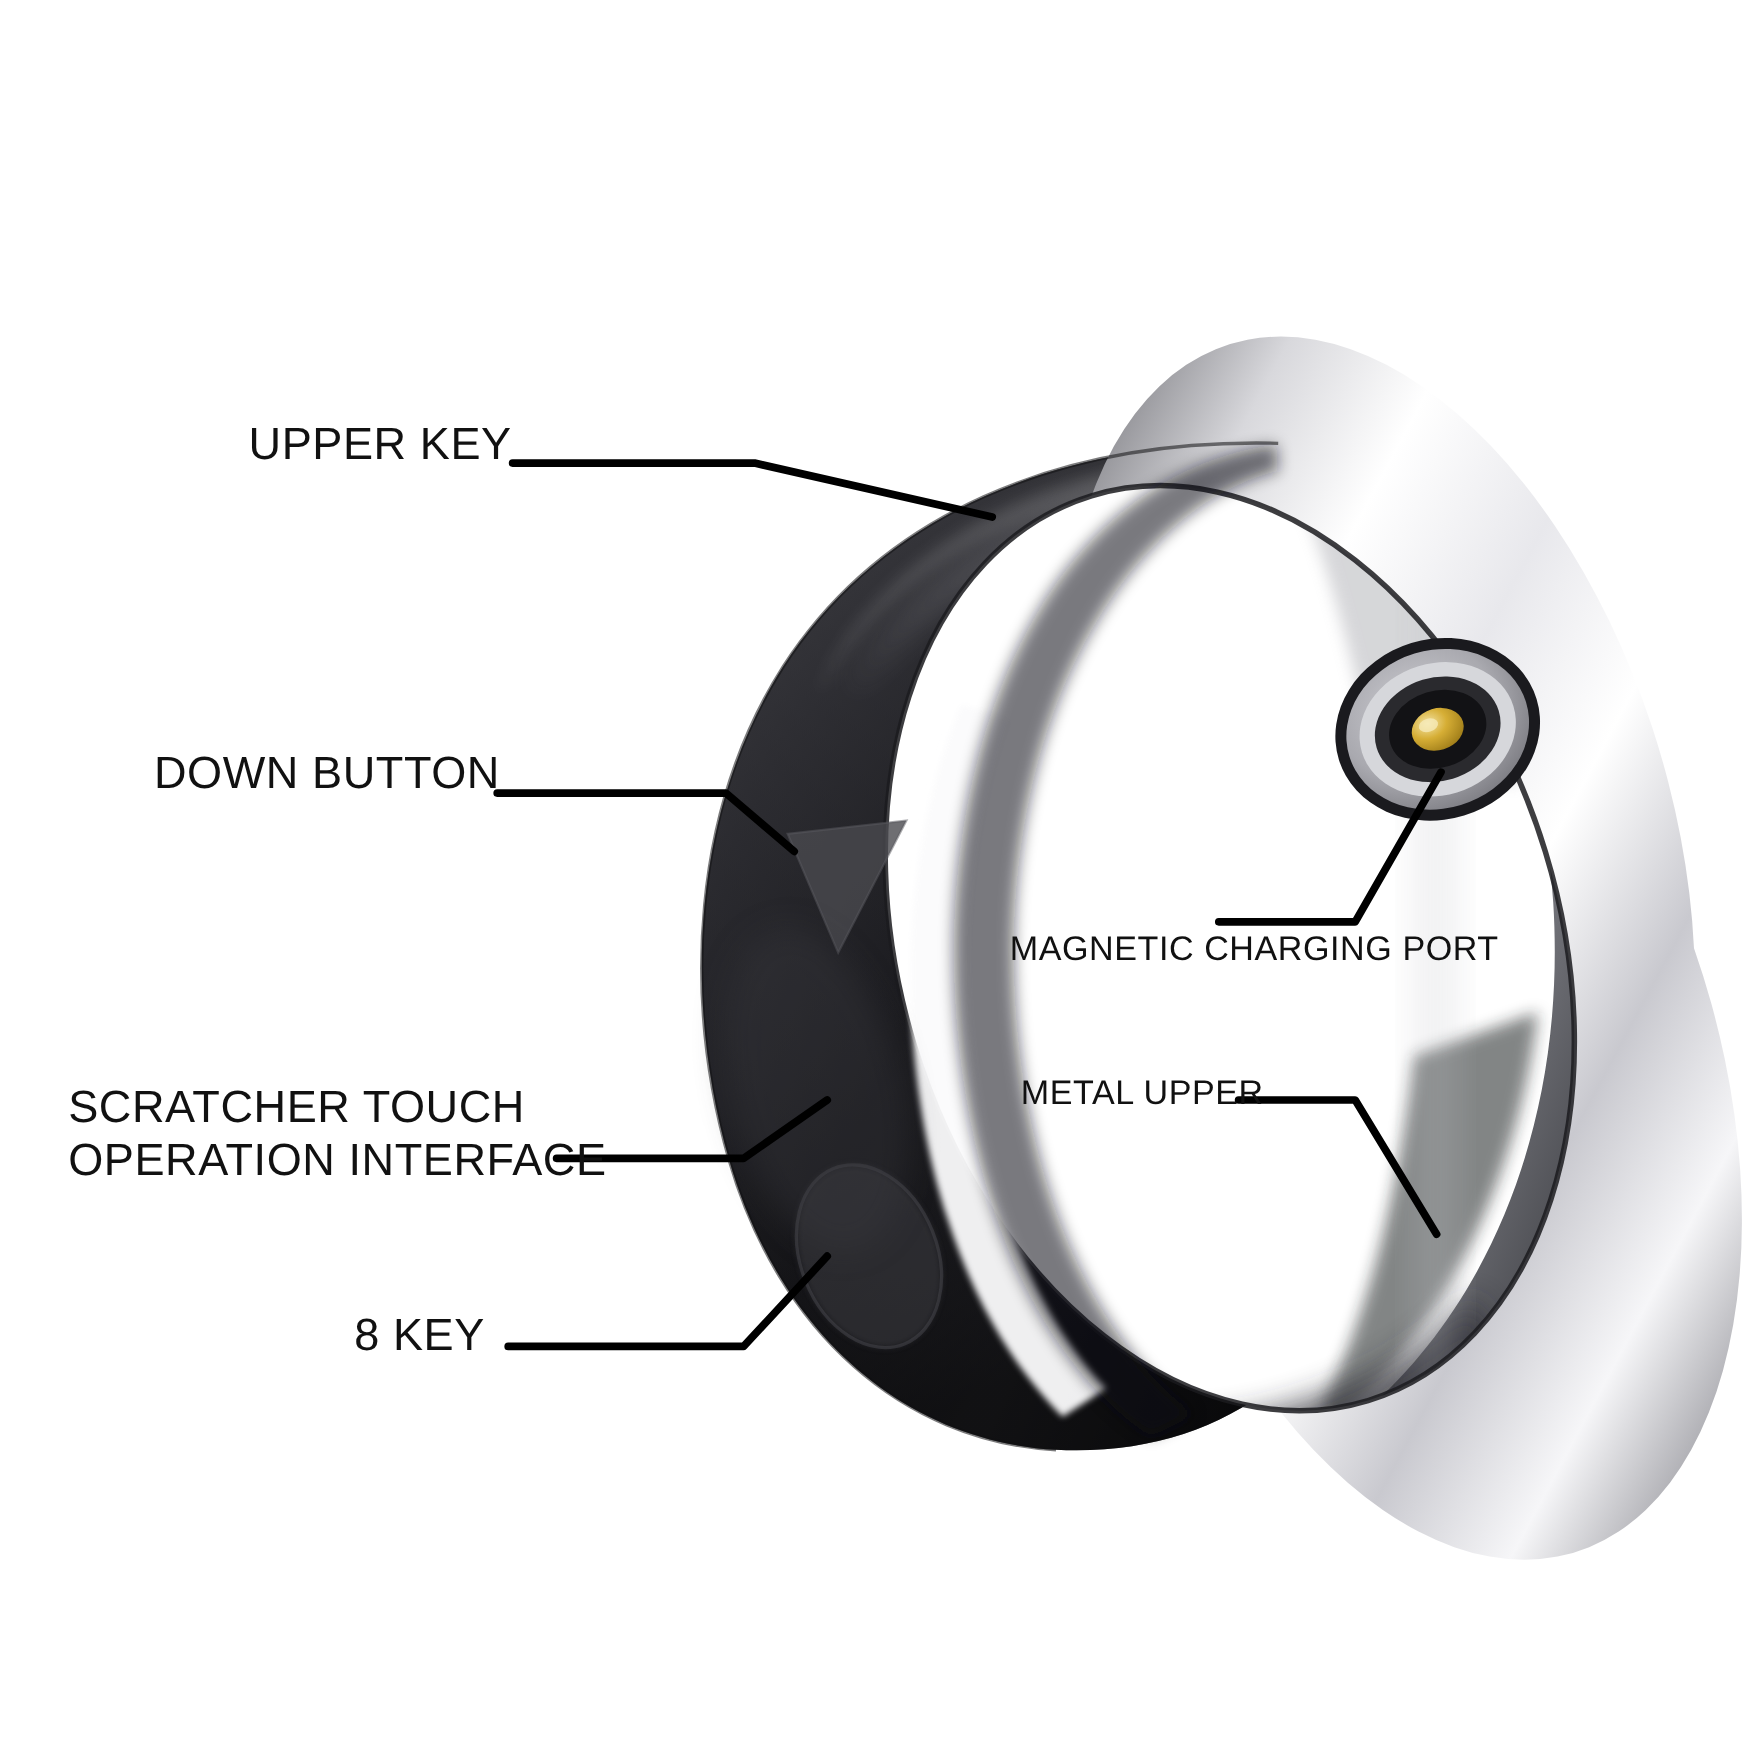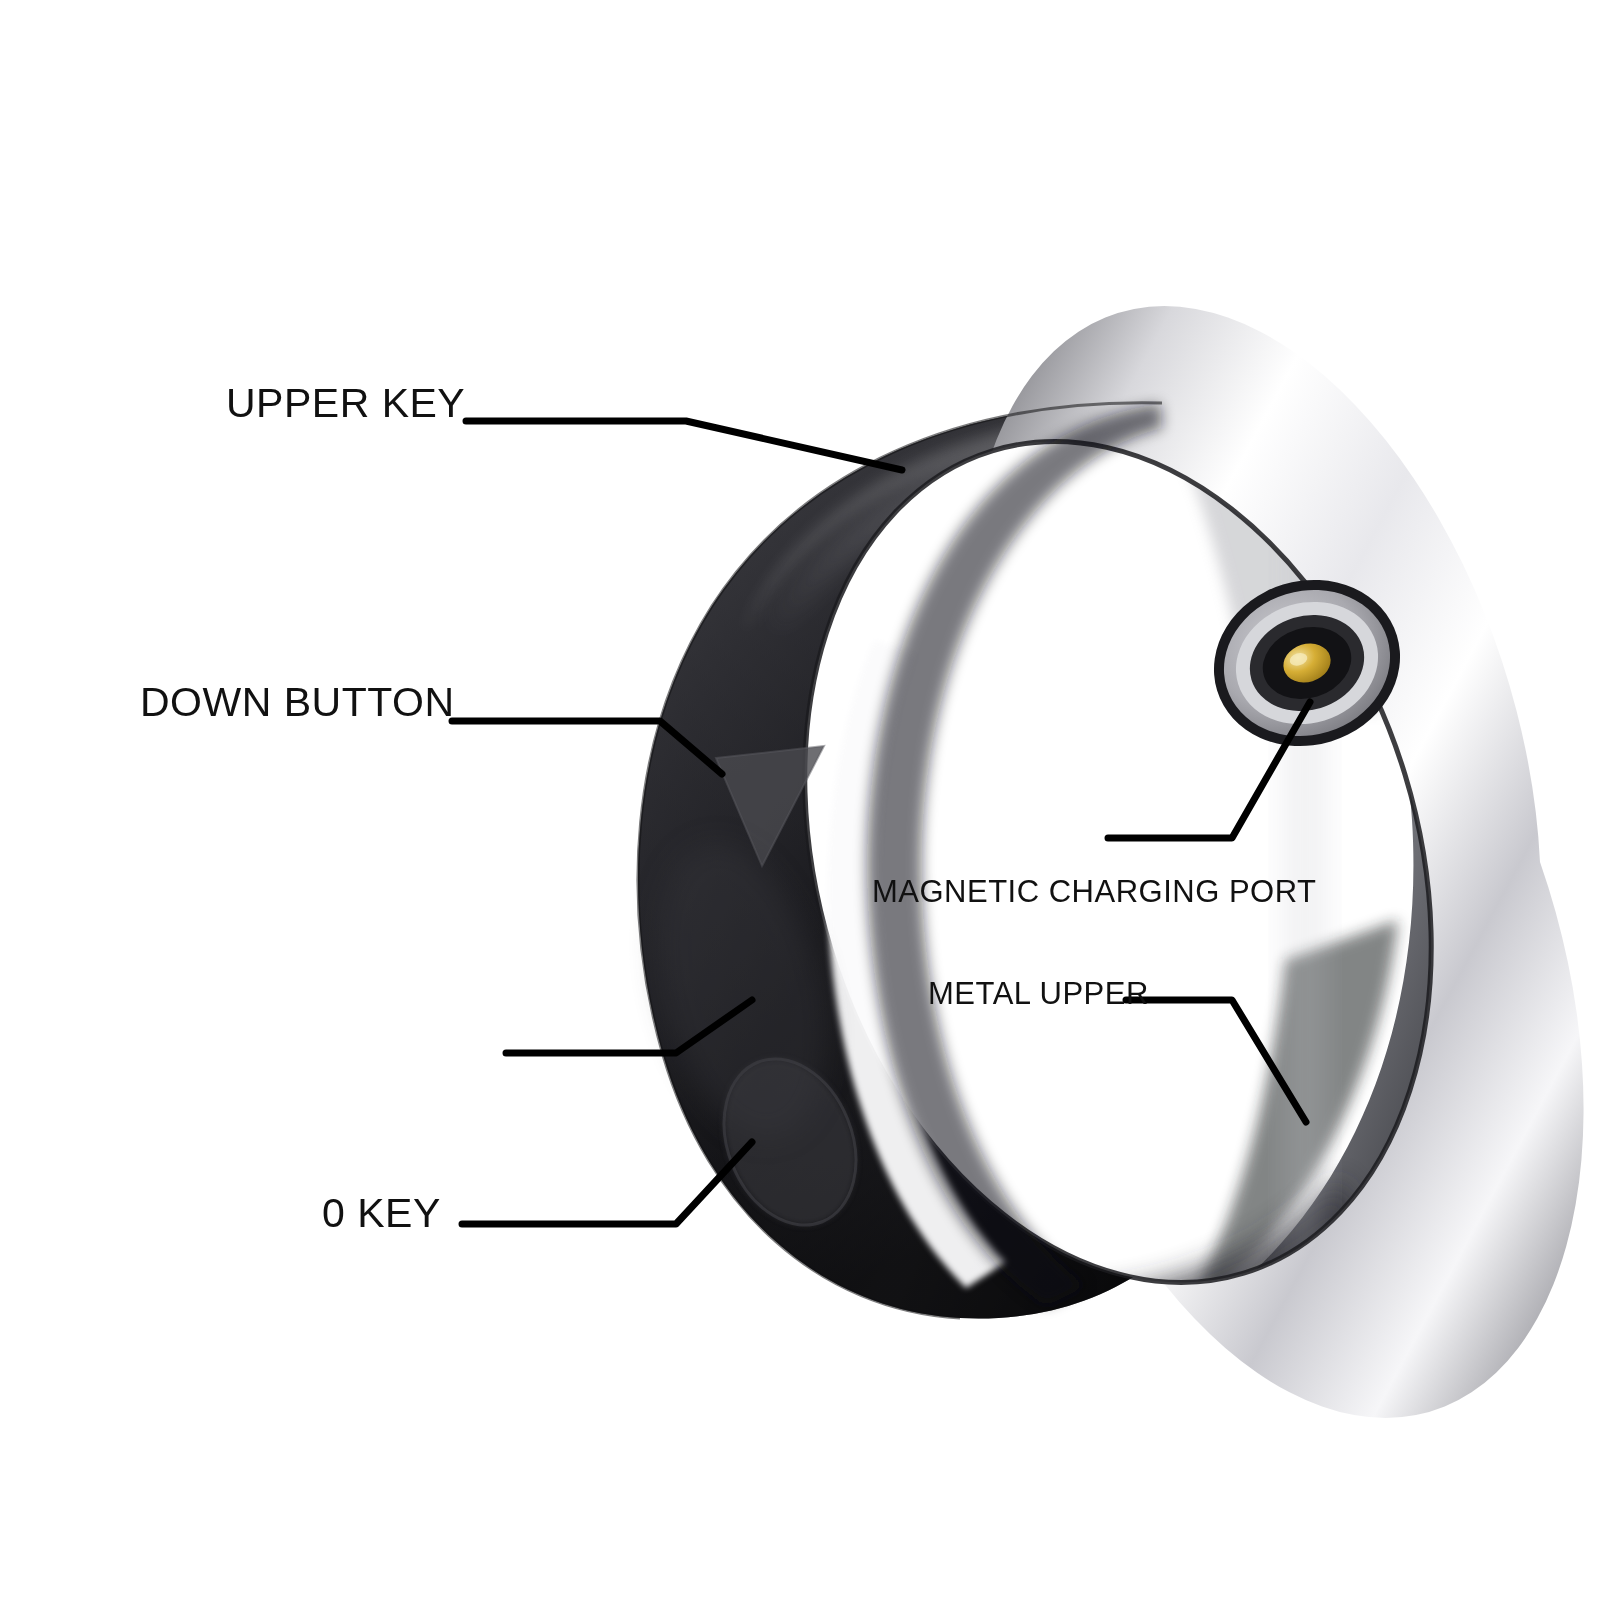--- a/index.html
+++ b/index.html
@@ -38,21 +38,21 @@
     letter-spacing: 0.5px;
     line-height: 1.18;
   }
   .lbl-big { font-size: 41px; }
   .lbl-small { font-size: 31px; }
 
   #lbl-upper-key       { left: 226px; top: 379px; }
   #lbl-down-button     { left: 140px; top: 678px; text-align: right; }
   #lbl-scratcher       { left: 62px;  top: 982px; }
   #lbl-zero-key        { left: 322px; top: 1189px; }
-  #lbl-magnetic-port   { left: 872px; top: 845px; margin-top: 29px; }
+  #lbl-magnetic-port   { left: 918px; top: 845px; }
   #lbl-metal-dock      { left: 928px; top: 976px; }
 </style>
 </head>
 <body>
 
 <div id="stage">
 
   <svg id="scene" viewBox="0 0 1601 1601">
     <defs>
 
@@ -279,20 +279,24 @@
       <polyline points="462,1224 676,1224 752,1142"></polyline>
       <polyline points="1108,838 1232,838 1310,702"></polyline>
       <polyline position="" points="1126,1000 1232,1000 1306,1122"></polyline>
     </g>
   </svg>
 
   <div class="lbl lbl-big" id="lbl-upper-key">UPPER KEY</div>
 
   <div class="lbl lbl-big" id="lbl-down-button">DOWN BUTTON</div>
 
-
-  <div class="lbl lbl-big" id="lbl-zero-key">0 KEY</div>
+  <div class="lbl lbl-big" id="lbl-scratcher">
+    <div>SCRATCHER TOUCH</div>
+    <div>OPERATION INTERFACE</div>
+  </div>
+
+  <div class="lbl lbl-big" id="lbl-zero-key">8 KEY</div>
 
   <div class="lbl lbl-small" id="lbl-magnetic-port">MAGNETIC CHARGING PORT</div>
 
   <div class="lbl lbl-small" id="lbl-metal-dock">METAL UPPER</div>
 
 </div>
 
 </body></html>

